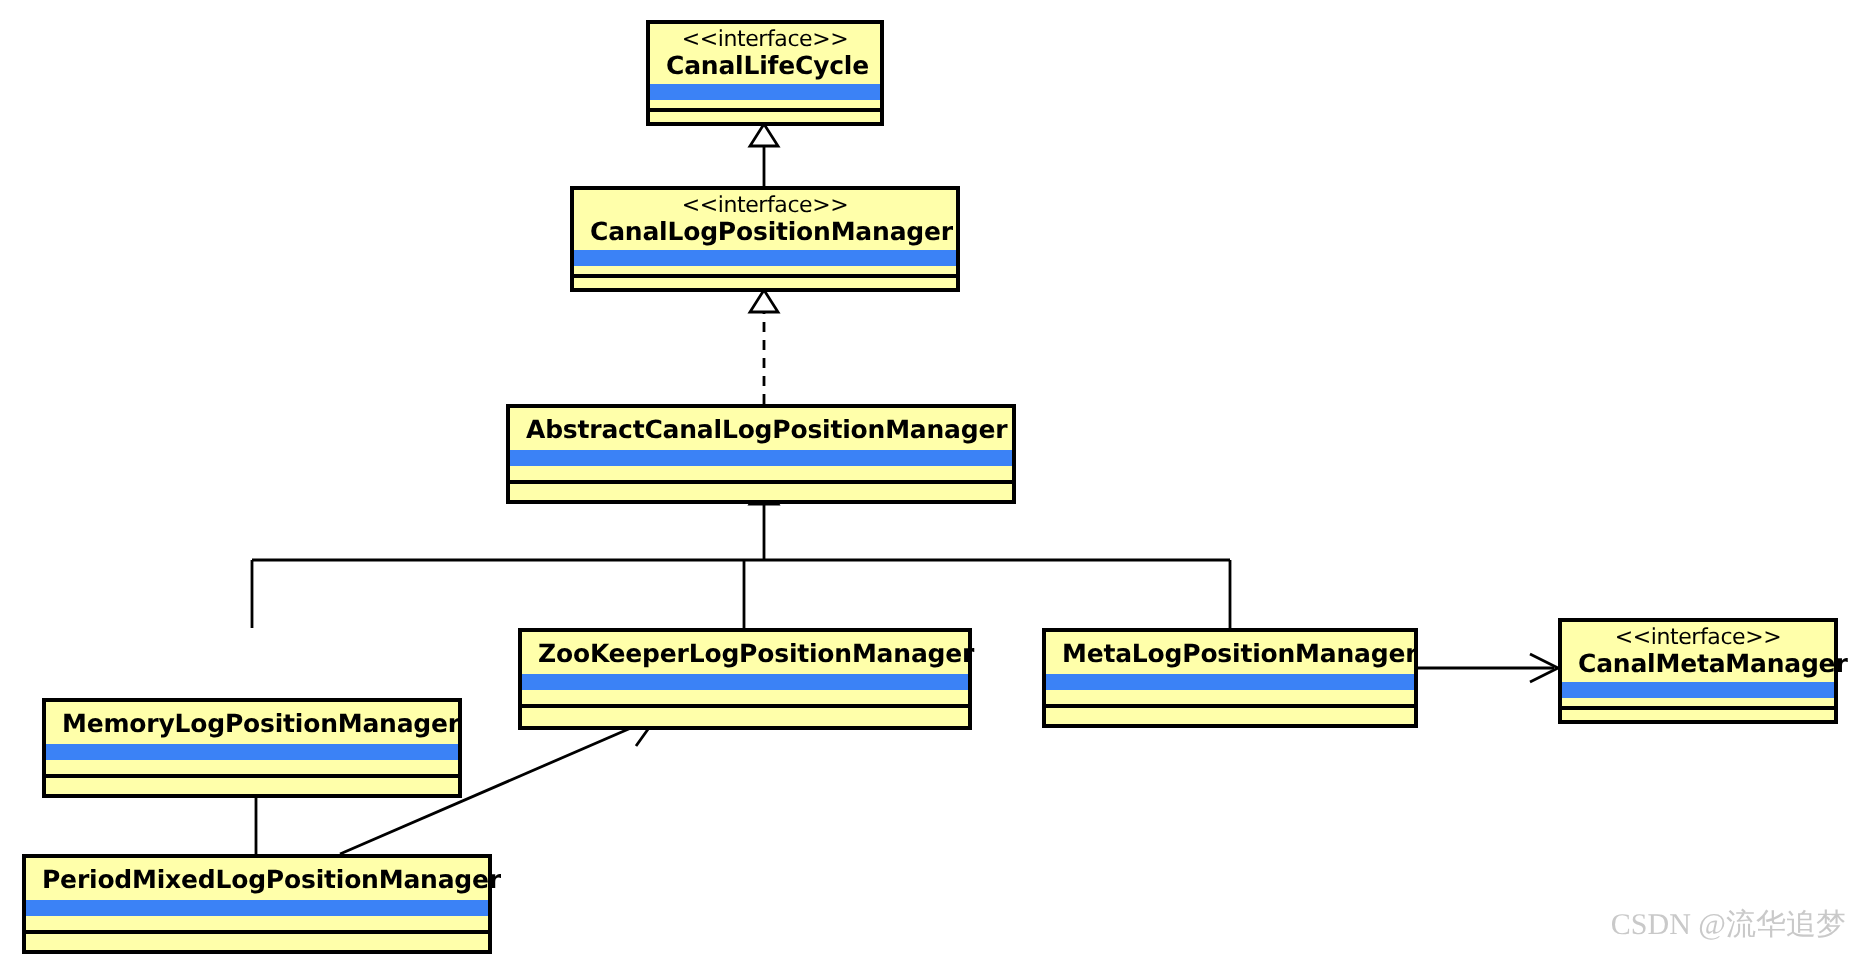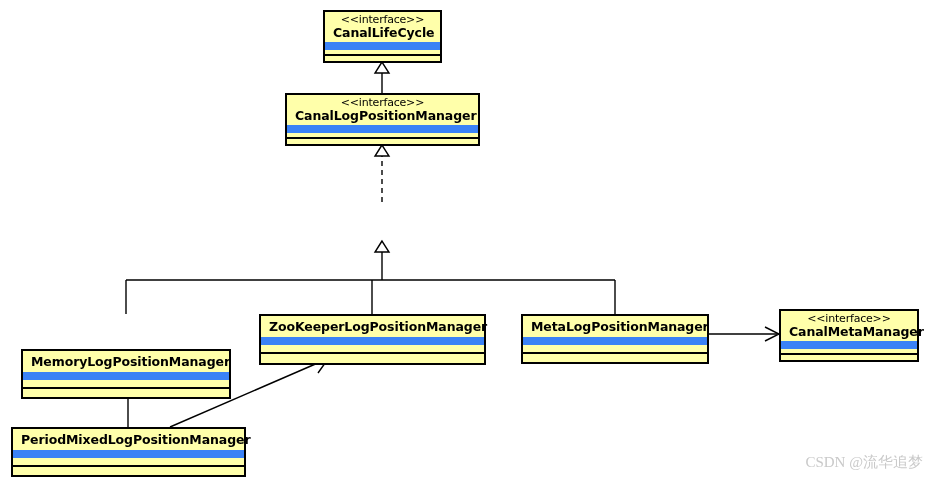--- a/index.html
+++ b/index.html
@@ -137,20 +137,27 @@
 
   <div class="uml-box" style="left:285px; top:93px; width:195px; height:53px;">
     <div class="uml-head">
       <span class="stereotype">&lt;&lt;interface&gt;&gt;</span>
       <span class="cls-name">CanalLogPositionManager</span>
     </div>
     <div class="uml-attrs"></div>
     <div class="uml-ops"></div>
   </div>
 
+  <div class="uml-box" style="left:253px; top:202px; width:255px; height:50px;">
+    <div class="uml-head" style="padding-top:4px; padding-bottom:4px;">
+      <span class="cls-name">AbstractCanalLogPositionManager</span>
+    </div>
+    <div class="uml-attrs"></div>
+    <div class="uml-ops"></div>
+  </div>
 
   <div class="uml-box" style="left:21px; top:314px; width:210px; height:50px;margin-top:35px;">
     <div class="uml-head" style="padding-top:4px; padding-bottom:4px;">
       <span class="cls-name">MemoryLogPositionManager</span>
     </div>
     <div class="uml-attrs"></div>
     <div class="uml-ops"></div>
   </div>
 
   <div class="uml-box" style="left:259px; top:314px; width:227px; height:51px;">

